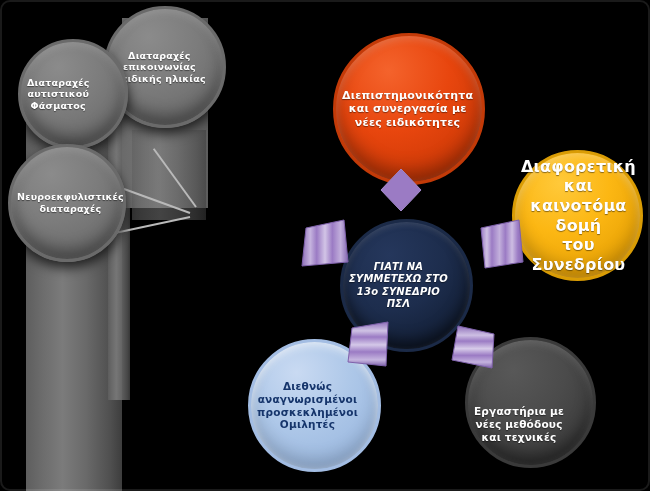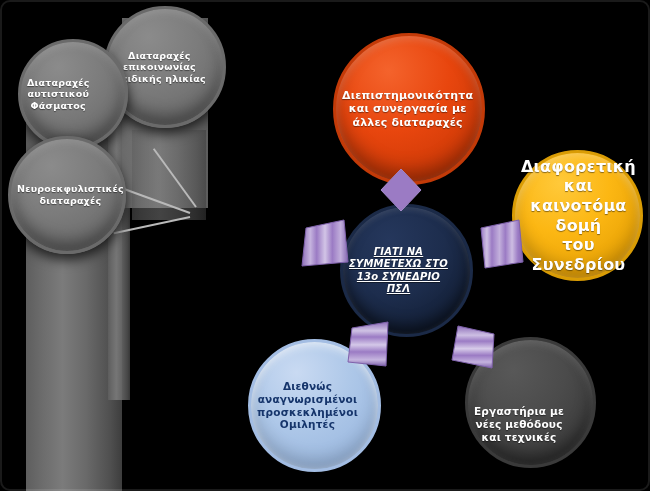--- a/index.html
+++ b/index.html
@@ -45,28 +45,27 @@
     line-height:1.22;
     font-weight:bold;
     padding:0 6px;
     letter-spacing:.2px;
     white-space:pre-line;
     text-shadow:0 1px 1px rgba(0,0,0,.45);
   }
 
   
   #center-node{
-    left:340px;top:204px;width:133px;height:133px;
+    left:340px;top:219px;width:133px;height:133px;
     background:radial-gradient(circle at 36% 26%,#25375c 0%,#1d2d4d 45%,#131f36 78%,#0b1425 100%);
     border:3px solid #1b2a47;
     box-shadow:inset 0 2px 6px rgba(255,255,255,.14),
                inset 0 -8px 14px rgba(0,0,0,.55),
                0 6px 14px rgba(0,0,0,.8);
     z-index:8;
-    text-decoration:underline;
   }
   #center-node .lbl{font-size:10px;font-style:italic;}
 
   
   #node-orange{
     left:333px;top:33px;width:152px;height:152px;
     background:radial-gradient(circle at 36% 24%,#f4632c 0%,#e8460e 42%,#cf3a07 76%,#a62d05 100%);
     border:3px solid #c23a08;
     box-shadow:inset 0 3px 8px rgba(255,255,255,.2),
                inset 0 -10px 18px rgba(0,0,0,.35),
@@ -126,21 +125,21 @@
     border:3px solid #6a6a6a;
     box-shadow:inset 0 3px 8px rgba(255,255,255,.2),
                inset 0 -9px 15px rgba(0,0,0,.38),
                0 6px 12px rgba(0,0,0,.7);
     z-index:6;
   }
   .sat .lbl{font-size:9.5px;}
 
   #sat-comm{left:104px;top:6px;width:122px;height:122px;}
   #sat-autism{left:18px;top:39px;width:110px;height:110px;}
-  #sat-neuro{left:8px;top:136px;width:118px;height:118px;}
+  #sat-neuro{left:8px;top:144px;width:118px;height:118px;}
 
   
   .ribbon{position:absolute;z-index:9;}
 
   
   #frame{
     position:absolute;inset:0;
     pointer-events:none;
     border-radius:10px;
     box-shadow:inset 0 0 0 2px rgba(255,255,255,.10);
@@ -224,21 +223,21 @@
           <stop offset="86%" stop-color="#c6b5df"></stop>
         <stop offset="100%" stop-color="#7f62ab"></stop>
       </linearGradient>
     </defs>
     <polygon points="12,10 48,4 46,48 8,44" fill="url(#gb)" stroke="#7f62ab" stroke-width="1"></polygon>
   </svg>
 
   <div class="node" id="node-orange">
     <span class="lbl">Διεπιστημονικότητα
 και συνεργασία με
-άλλες διαταραχές</span>
+νέες ειδικότητες</span>
   </div>
 
   <div class="node" id="node-yellow">
     <span class="lbl">Διαφορετική και
 καινοτόμα δομή
 του Συνεδρίου</span>
   </div>
 
   <div class="node" id="node-darkgray">
     <span class="lbl">Εργαστήρια με

